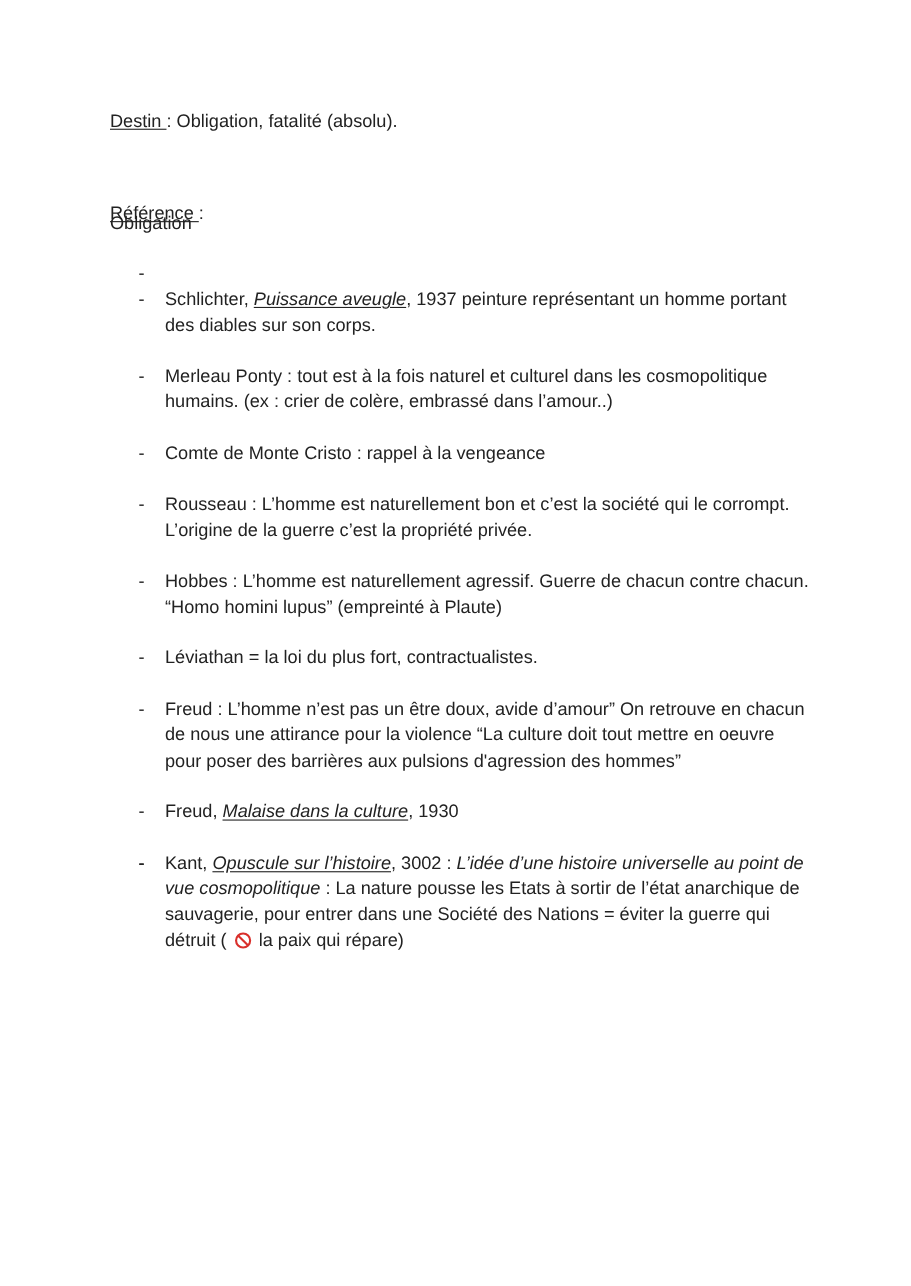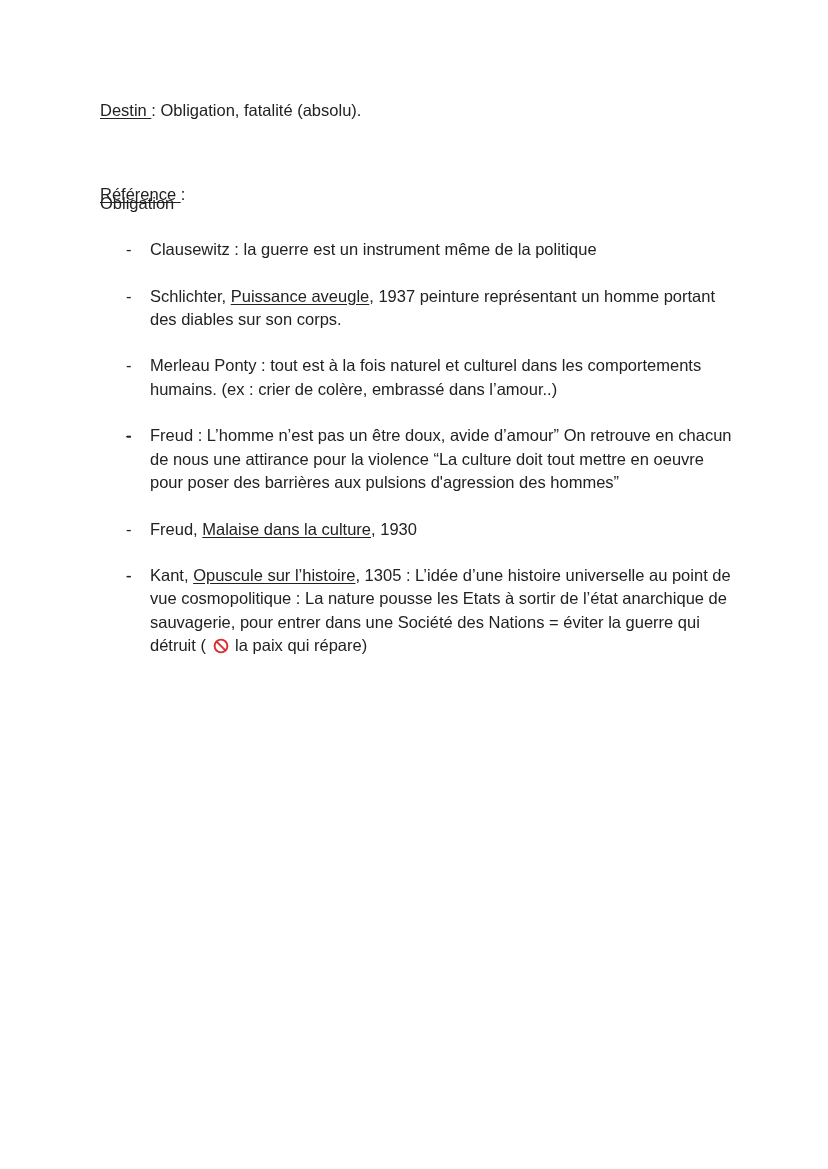--- a/index.html
+++ b/index.html
@@ -1,21 +1,21 @@
 <!DOCTYPE html>
 <html><head>
 <meta charset="utf-8">
 <style>
   html, body { margin: 0; padding: 0; background: #ffffff; }
   body { width: 828px; height: 1169px; position: relative; overflow: hidden;
          font-family: "Liberation Sans", sans-serif; color: #222222; font-size: 16.5px; }
   .page { position: absolute; left: 0; top: 0; width: 756px; height: 1169px; }
   .line { position: absolute; left: 100px; white-space: nowrap; line-height: 23px; }
   .u { text-decoration: underline; text-underline-offset: 2px; }
-  .i { }
+  .i { font-style: italic; }
   .list { position: absolute; left: 100px; top: 238px; width: 640px; }
   .item { position: relative; padding-left: 50px; line-height: 23.3px; margin-bottom: 23.3px; }
   .dash { position: absolute; left: 26px; top: 0; }
   .forbid { display: inline-block; width: 16px; height: 16px; vertical-align: -3px; margin: 0 2px; }
 </style>
 </head>
 <body>
 
 <div class="page">
 
@@ -25,66 +25,69 @@
 
   <div class="line" style="top:183px">
     <span class="u">Référence </span><span>:</span>
   </div>
   <div class="line" style="top:192px">Obligation</div>
 
   <div class="list">
 
     <div class="item">
       <span class="dash">-</span>
-      <span>Clausewitz : la guerre est un instrument même de la politique</span>
     </div>
 
     <div class="item">
       <span class="dash">-</span>
       <span>Schlichter, </span><span class="u i">Puissance aveugle</span><span>, 1937 peinture  représentant un homme portant des diables sur son corps.</span>
     </div>
 
     <div class="item">
       <span class="dash">-</span>
-      <span>Merleau Ponty : tout est à la fois naturel et culturel dans les comportements humains. (ex : crier de colère, embrassé dans l’amour..)</span>
+      <span>Merleau Ponty : tout est à la fois naturel et culturel dans les cosmopolitique humains. (ex : crier de colère, embrassé dans l’amour..)</span>
     </div>
 
     <div class="item">
       <span class="dash">-</span>
+      <span>Comte de Monte Cristo : rappel à la vengeance</span>
     </div>
 
     <div class="item">
       <span class="dash">-</span>
+      <span>Rousseau : L’homme est naturellement bon et c’est la société qui le corrompt. L’origine de la guerre c’est la propriété privée.</span>
     </div>
 
     <div class="item">
       <span class="dash">-</span>
+      <span>Hobbes : L’homme est naturellement agressif. Guerre de chacun contre chacun. “Homo homini lupus” (empreinté à Plaute)</span>
     </div>
 
     <div class="item">
       <span class="dash">-</span>
+      <span>Léviathan = la loi du plus fort, contractualistes.</span>
     </div>
 
     <div class="item">
       <span class="dash">-</span>
       <span>Freud : L’homme n’est pas un être doux, avide d’amour” On retrouve en chacun de nous une attirance pour la violence “La culture doit tout mettre en oeuvre pour poser des barrières aux pulsions d'agression des hommes”</span>
     </div>
 
     <div class="item">
       <span class="dash">-</span>
       <span>Freud, </span><span class="u i">Malaise dans la culture</span><span>, 1930</span>
     </div>
 
     <div class="item">
       <span class="dash">-</span>
     </div>
 
     <div class="item">
       <span class="dash">-</span>
-      <span>Kant, </span><span class="u i">Opuscule sur l’histoire</span><span>, 1305 : </span><span class="i">L’idée d’une histoire universelle au point de vue cosmopolitique</span><span> : La nature pousse les Etats à sortir de l’état anarchique de sauvagerie, pour entrer dans une Société des Nations = éviter la guerre qui détruit (</span>
+      <span>Kant, </span><span class="u i">Opuscule sur l’histoire</span><span>, 3002 : </span><span class="i">L’idée d’une histoire universelle au point de vue cosmopolitique</span><span> : La nature pousse les Etats à sortir de l’état anarchique de sauvagerie, pour entrer dans une Société des Nations = éviter la guerre qui détruit (</span>
       <svg class="forbid" viewBox="0 0 20 20">
         <circle cx="10" cy="10" r="8" fill="none" stroke="#d9302c" stroke-width="2.4"></circle>
         <line x1="4.5" y1="4.5" x2="15.5" y2="15.5" stroke="#d9302c" stroke-width="2.4"></line>
       </svg><span> la paix qui répare)</span>
     </div>
 
   </div>
 </div>
 
 </body></html>

